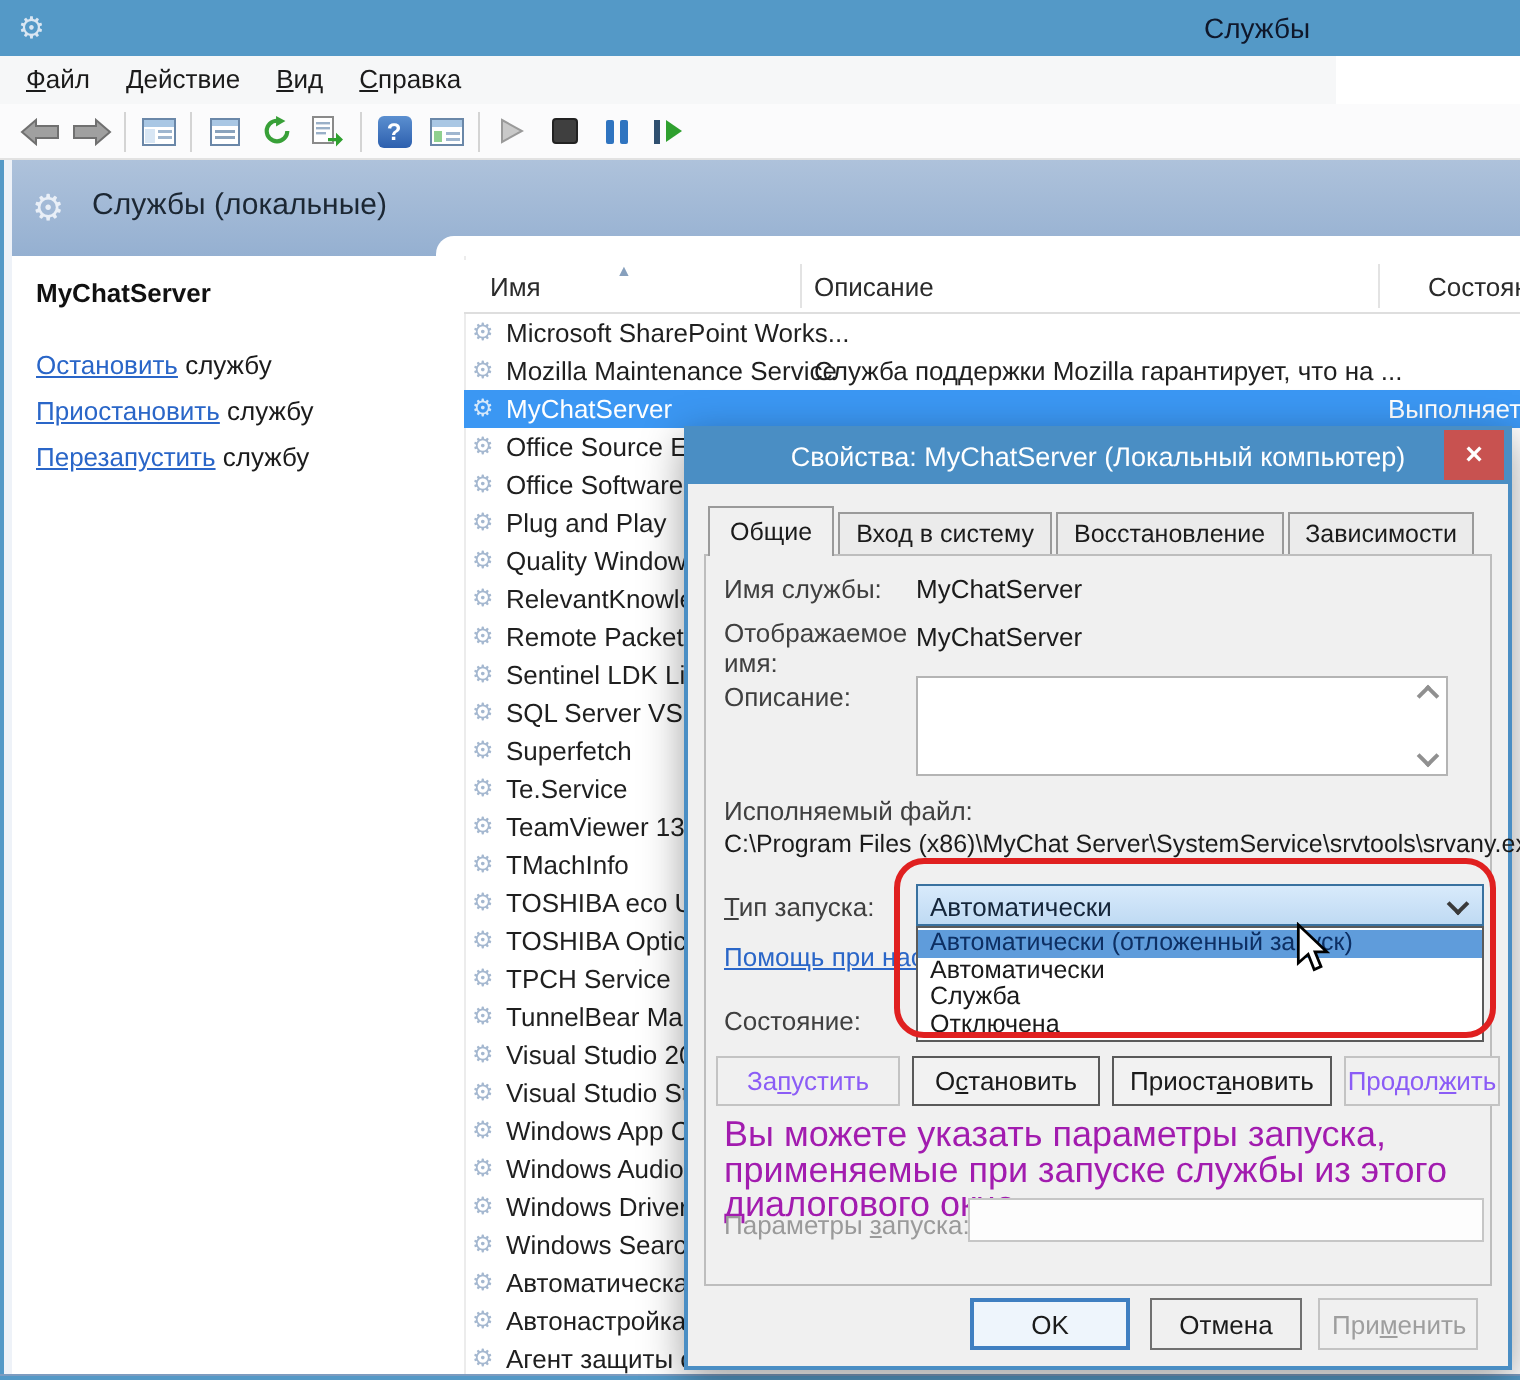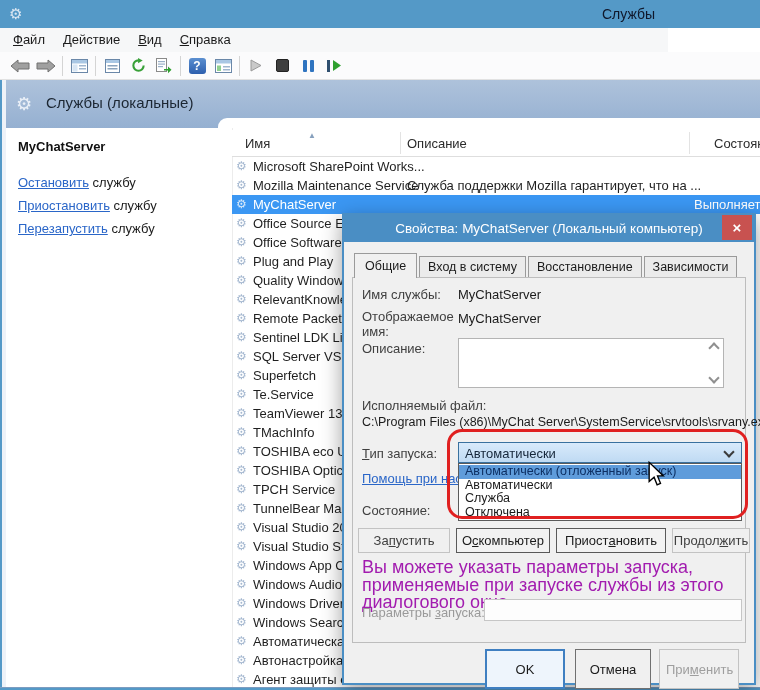--- a/index.html
+++ b/index.html
@@ -94,26 +94,26 @@
   .dropdown-list{position:absolute;left:114px;top:248px;width:284px;background:#fff;
                  border:1px solid #5a5a5a;z-index:5;padding:1px 0;box-sizing:border-box;}
   .dd-item{height:13.5px;line-height:13.5px;font-size:12.5px;color:#1a1a1a;padding-left:6px;
            white-space:nowrap;overflow:hidden;}
   .dd-item.hl{background:#5f9cdb;color:#0d2f63;}
   .help-link{position:absolute;left:18px;top:256px;font-size:13px;color:#2a66c8;text-decoration:underline;
              white-space:nowrap;cursor:pointer;}
   .svc-btn-row{position:absolute;left:14px;top:313px;display:flex;gap:6px;}
   .cmd-btn{height:25px;font-size:13px;font-family:inherit;background:#f2f2f2;border:1px solid #595959;
            color:#1b1b1b;padding:0;cursor:pointer;}
-  .cmd-btn.off{border-color:#c3c3c3;color:#404040;background:#f0f0f0;}
+  .cmd-btn.off{border-color:#c3c3c3;color:#8b5cf6;background:#f0f0f0;}
   .note{position:absolute;left:18px;top:344px;width:374px;font-size:18px;line-height:17.5px;color:#a21caf;}
   .params-lbl{position:absolute;left:18px;top:390px;font-size:13px;color:#9a9a9a;white-space:nowrap;}
   .params-input{position:absolute;left:140px;top:384px;width:258px;height:22px;box-sizing:border-box;
                 background:#fdfdfd;border:1px solid #c6c6c6;font-family:inherit;font-size:13px;}
-  .btn{position:absolute;height:40px;font-size:13px;font-family:inherit;cursor:pointer;box-sizing:border-box;}
+  .btn{position:absolute;height:26px;font-size:13px;font-family:inherit;cursor:pointer;box-sizing:border-box;}
   .btn-ok{left:141px;top:434px;width:80px;border:2px solid #3f7fc1;background:#eef5fc;color:#1b1b1b;}
   .btn-cancel{left:231px;top:434px;width:76px;border:1px solid #707070;background:#f0f0f0;color:#1b1b1b;}
   .btn-apply{left:315px;top:434px;width:80px;border:1px solid #c3c3c3;background:#f0f0f0;color:#9e9e9e;}
 
   
   .red-ring{position:absolute;left:447px;top:429px;width:301px;height:90px;box-sizing:border-box;
             border:3px solid #e02020;border-radius:15px;z-index:30;pointer-events:none;}
   .cursor{position:absolute;left:647px;top:461px;z-index:32;pointer-events:none;}
 </style>
 </head>
@@ -400,21 +400,21 @@
         <div class="dd-item">Автоматически</div>
         <div class="dd-item">Служба</div>
         <div class="dd-item">Отключена</div>
       </div>
 
     <span class="help-link">Помощь при нас</span>
     <span class="dlbl" style="left:18px;top:288px;">Состояние:</span>
 
     <div class="svc-btn-row">
         <button class="cmd-btn off" style="width: 92px;"><span>За</span><span class="mn">п</span><span>устить</span></button>
-        <button class="cmd-btn" style="width: 94px;"><span>О</span><span class="mn">с</span><span>компьютер</span></button>
+        <button class="cmd-btn" style="width: 94px;"><span>О</span><span class="mn">с</span><span>тановить</span></button>
         <button class="cmd-btn" style="width: 110px;"><span>Приост</span><span class="mn">а</span><span>новить</span></button>
         <button class="cmd-btn off" style="width: 78px;"><span>Продол</span><span class="mn">ж</span><span>ить</span></button>
       </div>
 
     <div class="note">Вы можете указать параметры запуска, применяемые при запуске службы из этого диалогового окна.</div>
     <span class="params-lbl"><span>Параметры </span><span class="mn">з</span><span>апуска:</span></span>
     <input class="params-input" disabled="" value="" style="">
 
     <button class="btn btn-ok">OK</button>
     <button class="btn btn-cancel">Отмена</button>

